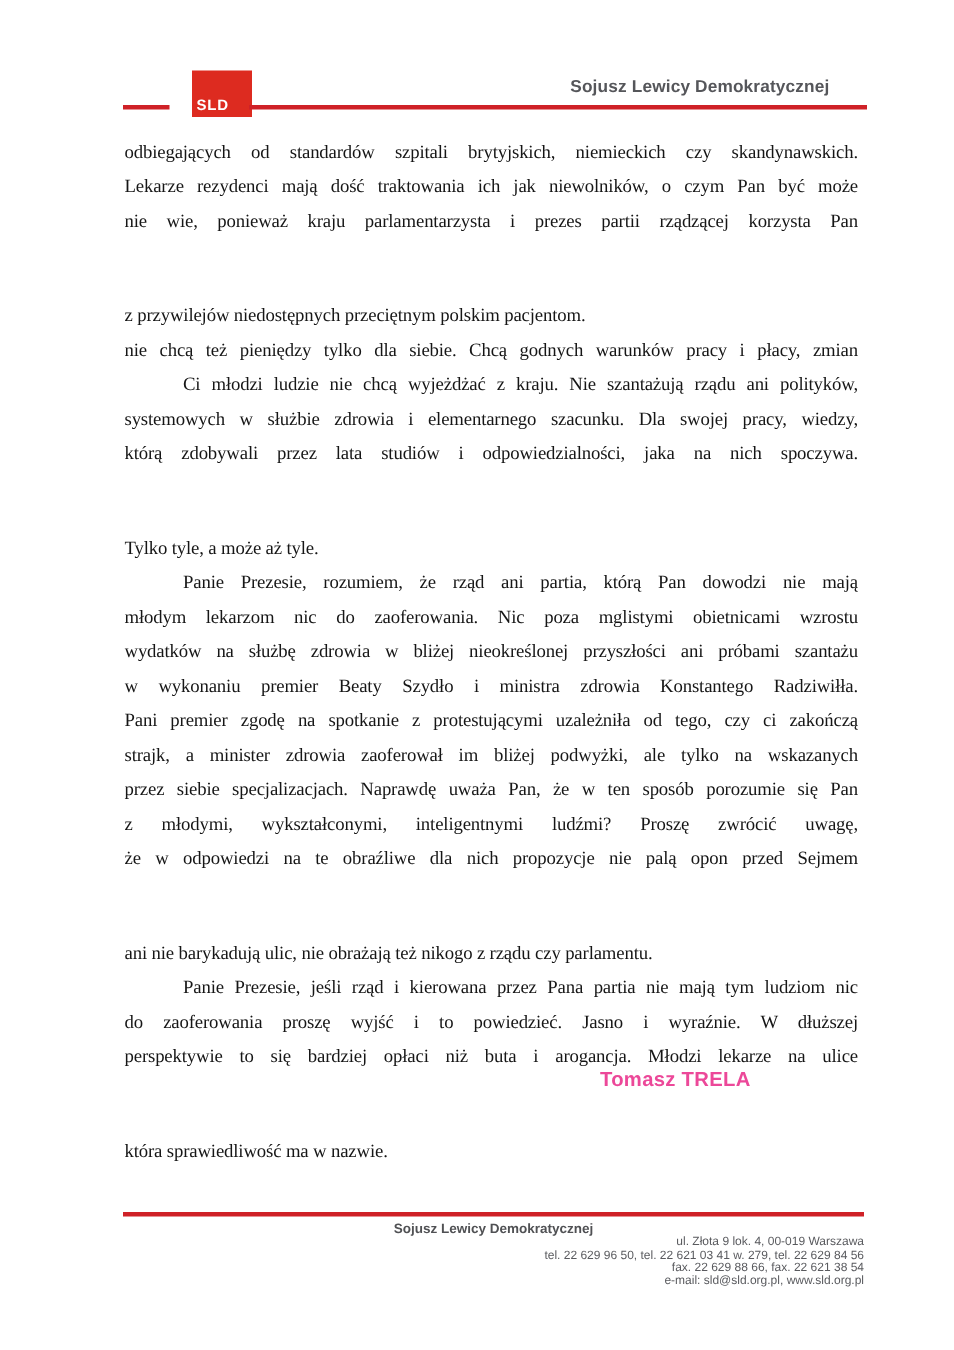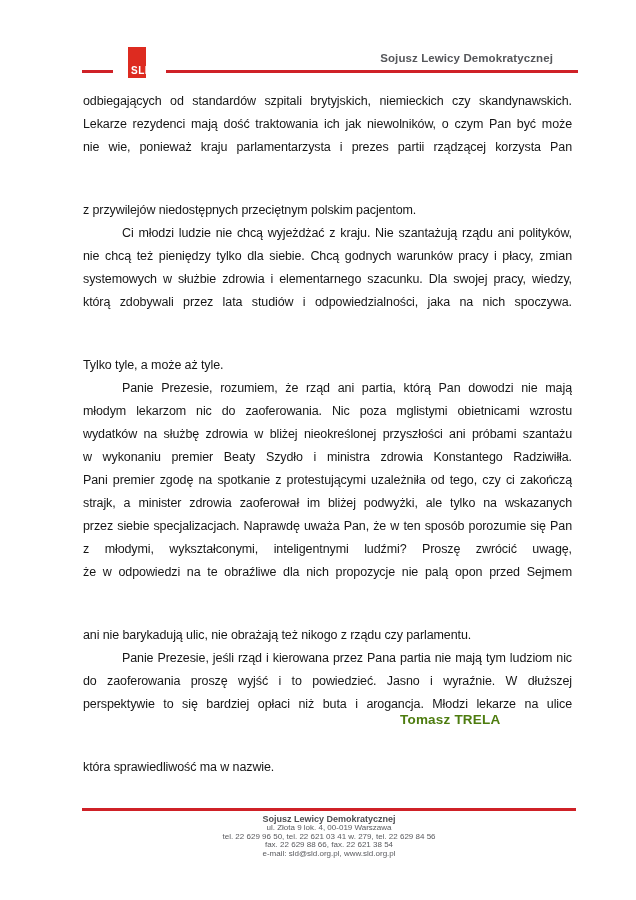--- a/index.html
+++ b/index.html
@@ -12,64 +12,64 @@
     overflow: hidden;
   }
 
   
   .hdr-dash {
     position: absolute; left: 82px; top: 70px;
     width: 31px; height: 3px; background: #cf2127;
   }
   .logo {
     position: absolute; left: 128px; top: 47px;
-    width: 18px; height: 31px; background: #dd2b20;
+    width: 40px; height: 31px; background: #dd2b20;
   }
   .logo span {
     position: absolute; left: 3px; bottom: 2px;
     color: #ffffff; font-weight: bold; font-size: 10px; letter-spacing: 0.5px;
   }
   .hdr-org {
     position: absolute; right: 83px; top: 52px;
     font-size: 11.5px; font-weight: 600; color: #55565a; letter-spacing: 0.1px;
   }
   .hdr-rule {
     position: absolute; left: 166px; top: 70px;
     width: 412px; height: 3px; background: #cf2127;
   }
 
   
   .letter {
     position: absolute; left: 83px; top: 90px; width: 489px;
-    color: #161616; font-size: 12.5px; letter-spacing: -0.1px;
+    color: #161616; font-size: 12.5px; letter-spacing: -0.1px; font-family: Liberation Serif, serif;
   }
   .para { margin: 0; }
   .line {
     height: 23px; line-height: 23px; overflow: hidden;
     text-align: justify; text-align-last: justify; -moz-text-align-last: justify;
   }
   .line.last { text-align-last: left; margin-top: 40px; -moz-text-align-last: left; }
   .line.indent { text-indent: 39px; }
 
   .signature {
     position: absolute; left: 400px; top: 712px;
-    font-size: 13.5px; font-weight: bold; color: #4d7c0f; letter-spacing: 0.2px;
+    font-size: 13.5px; font-weight: bold; color: #ec4899; letter-spacing: 0.2px;
   }
 
   
   .ftr-rule {
     position: absolute; left: 82px; top: 808px;
     width: 494px; height: 3px; background: #cf2127;
   }
   .ftr-block {
     position: absolute; left: 82px; top: 814px; width: 494px;
     text-align: center; color: #595a5e;
   }
   .ftr-org  { font-size: 9px; line-height: 10px; font-weight: bold; color: #505154; }
-  .ftr-line { font-size: 8px; line-height: 8.5px; }
+  .ftr-line { font-size: 8px; line-height: 8.5px; text-align: right; }
 </style>
 </head>
 <body>
 
 <div class="page">
 
   <div class="hdr-dash"></div>
   <div class="logo">
     <span>SLD</span>
   </div>
@@ -77,22 +77,22 @@
   <div class="hdr-rule"></div>
 
   <div class="letter">
       <div class="para">
         <div class="line">odbiegających od standardów szpitali brytyjskich, niemieckich czy skandynawskich.</div>
         <div class="line">Lekarze rezydenci mają dość traktowania ich jak niewolników, o czym Pan być może</div>
         <div class="line">nie wie, ponieważ kraju parlamentarzysta i prezes partii rządzącej korzysta Pan</div>
         <div class="line last">z przywilejów niedostępnych przeciętnym polskim pacjentom.</div>
       </div>
       <div class="para">
+        <div class="line">nie chcą też pieniędzy tylko dla siebie. Chcą godnych warunków pracy i płacy, zmian</div>
         <div class="line indent">Ci młodzi ludzie nie chcą wyjeżdżać z kraju. Nie szantażują rządu ani polityków,</div>
-        <div class="line">nie chcą też pieniędzy tylko dla siebie. Chcą godnych warunków pracy i płacy, zmian</div>
         <div class="line">systemowych w służbie zdrowia i elementarnego szacunku. Dla swojej pracy, wiedzy,</div>
         <div class="line">którą zdobywali przez lata studiów i odpowiedzialności, jaka na nich spoczywa.</div>
         <div class="line last">Tylko tyle, a może aż tyle.</div>
       </div>
       <div class="para">
         <div class="line indent">Panie Prezesie, rozumiem, że rząd ani partia, którą Pan dowodzi nie mają</div>
         <div class="line">młodym lekarzom nic do zaoferowania. Nic poza mglistymi obietnicami wzrostu</div>
         <div class="line">wydatków na służbę zdrowia w bliżej nieokreślonej przyszłości ani próbami szantażu</div>
         <div class="line">w wykonaniu premier Beaty Szydło i ministra zdrowia Konstantego Radziwiłła.</div>
         <div class="line">Pani premier zgodę na spotkanie z protestującymi uzależniła od tego, czy ci zakończą</div>

